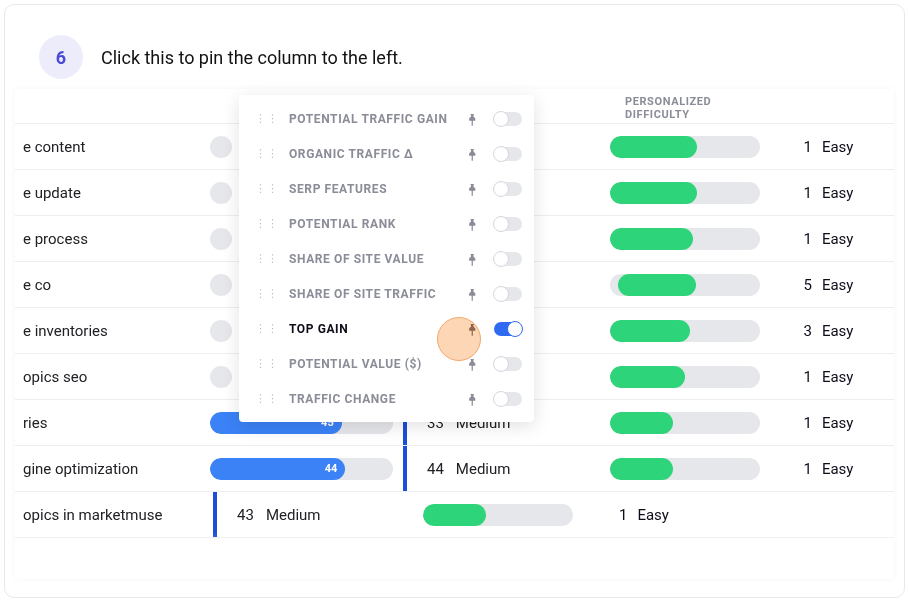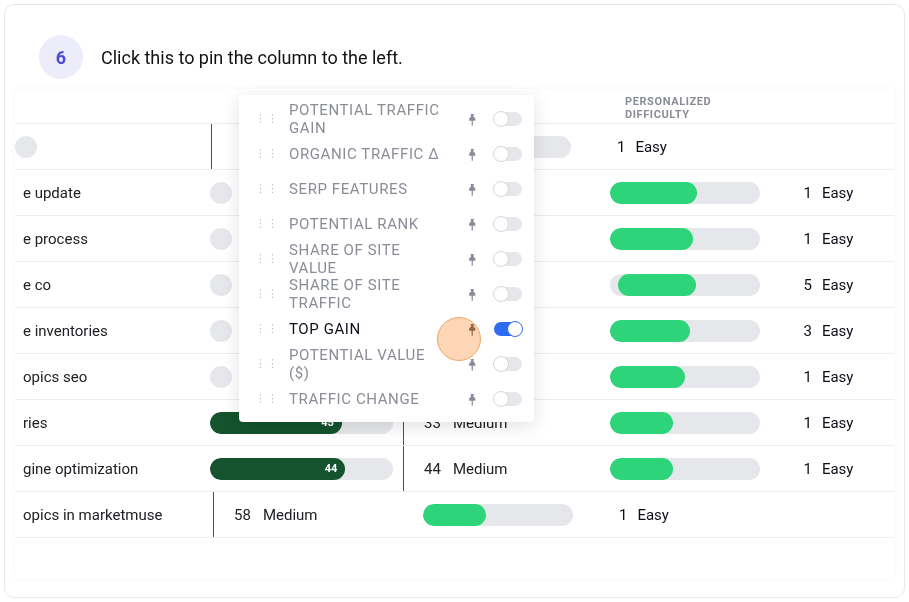--- a/index.html
+++ b/index.html
@@ -95,38 +95,38 @@
     }
     .bar-bg {
       height: 22px;
       background: #E6E7EA;
       border-radius: 12px;
       position: relative;
       overflow: hidden;
     }
     .bar-fill {
       height: 100%;
-      background: #14532d;
+      background: #3b82f6;
       border-radius: 12px;
       display: flex;
       align-items: center;
       justify-content: flex-end;
       padding-right: 8px;
       color: #fff;
       font-size: 11px;
       font-weight: 700;
     }
     .cell-mid {
       width: 190px;
       display: flex;
       align-items: center;
       gap: 12px;
       font-size: 15px;
       color: #212126;
-      border-left: 1px solid #1d4ed8;
+      border-left: 4px solid #1d4ed8;
       padding-left: 20px;
       height: 100%;
     }
     .cell-comp {
       width: 198px;
       display:flex; align-items:center;
       padding-left: 20px;
     }
     .comp-bar {
       width: 150px;
@@ -173,22 +173,22 @@
       padding: 0 12px 0 16px;
       gap: 10px;
     }
     .grip {
       color: #B9BBC5;
       font-size: 11px;
       letter-spacing: 1px;
     }
     .dd-label {
       flex: 1;
-      font-size: 15px;
-      font-weight: 400;
+      font-size: 12px;
+      font-weight: 700;
       letter-spacing: 0.6px;
       color: #8A8C98;
     }
     .dd-item.selected .dd-label { color: #0E0D1A; }
     .pin-icon { 
       width: 26px; height: 26px;
       display: flex; align-items:center; justify-content:center;
       border-radius:50%;
     }
     .pin-svg { width: 14px; height: 14px; }
@@ -243,20 +243,21 @@
   <div class="table-area">
     <div class="table-header">
       <div class="th-spacer"></div>
       <div class="th th-to">TO</div>
       <div class="th-gap"></div>
       <div class="th th-pers">PERSONALIZED DIFFICULTY</div>
     </div>
 
     <div class="rows" id="rows">
         <div class="row">
+          <div class="cell-name">e content</div>
           <div class="cell-bar">
             <div style="display:flex;justify-content:flex-start;padding-left:0">
               <div class="to-stub"></div>
             </div>
           </div>
           <div class="cell-mid"></div>
           <div class="cell-comp">
             <div class="comp-bar">
               <div class="comp-fill" style="width:58%;margin-left:0%"></div>
             </div>
@@ -394,21 +395,21 @@
             </div>
           </div>
           <div class="cell-diff">
             <span>1</span>
             <span>Easy</span>
           </div>
         </div>
         <div class="row">
           <div class="cell-name">opics in marketmuse</div>
           <div class="cell-mid">
-            <span>58</span>
+            <span>43</span>
             <span>Medium</span>
           </div>
           <div class="cell-comp">
             <div class="comp-bar">
               <div class="comp-fill" style="width:42%;margin-left:0%"></div>
             </div>
           </div>
           <div class="cell-diff">
             <span>1</span>
             <span>Easy</span>

